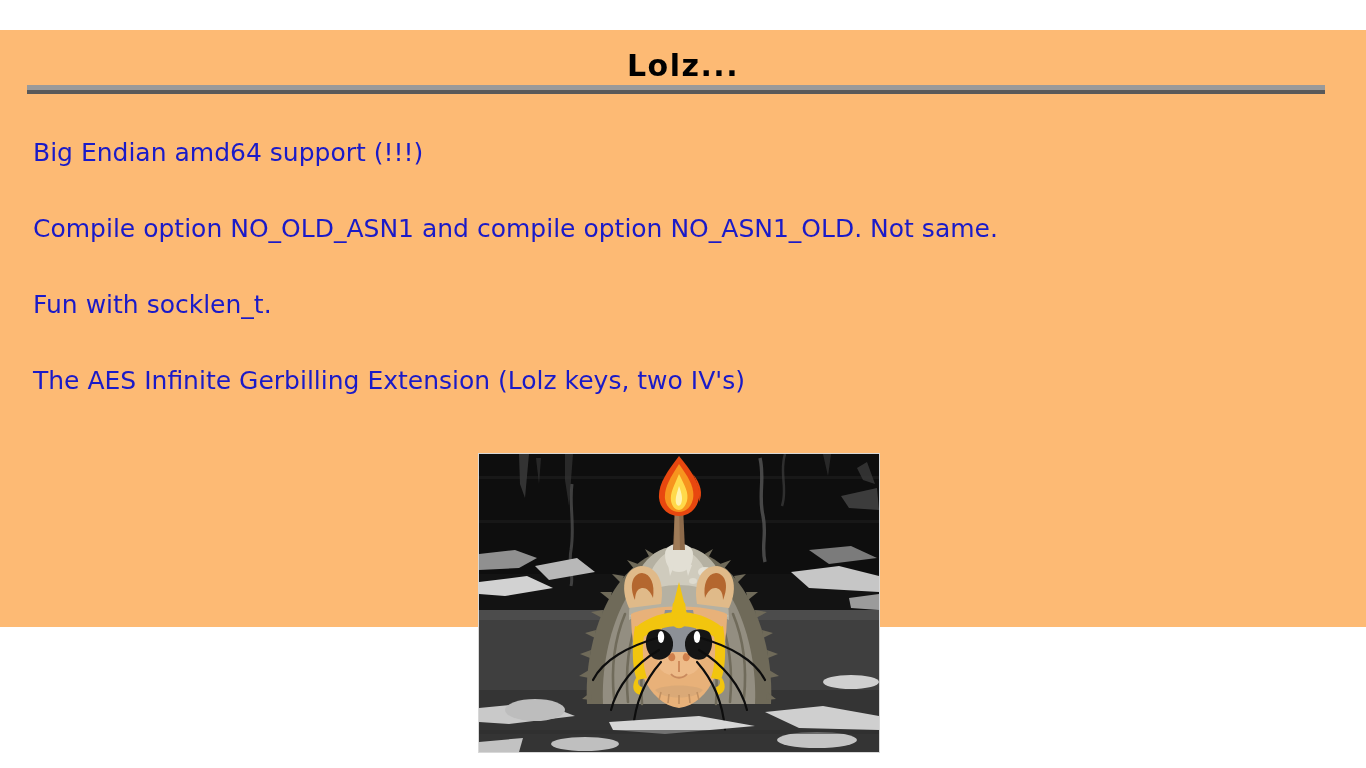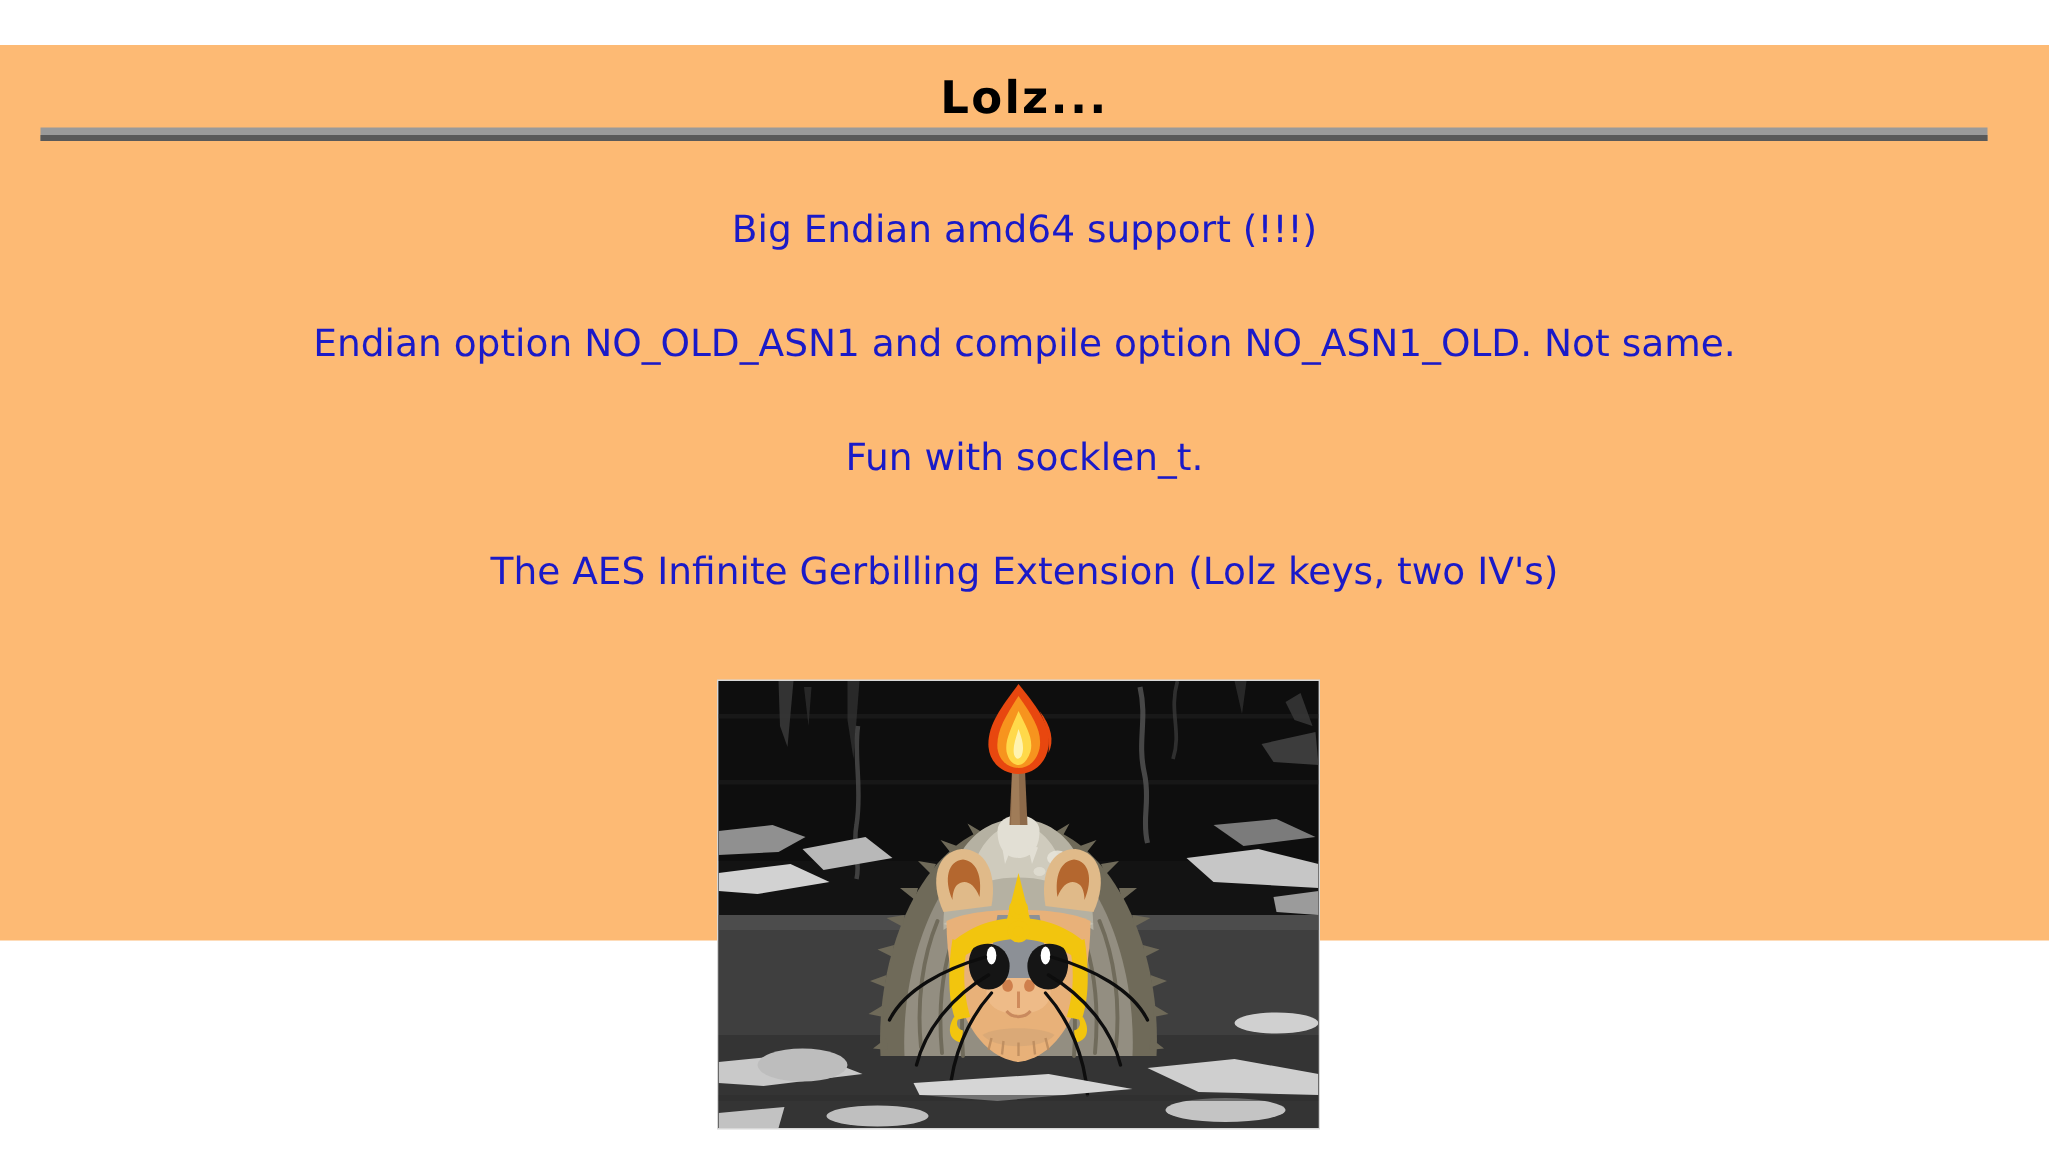--- a/index.html
+++ b/index.html
@@ -60,21 +60,20 @@
     width: 1300px;
   }
   .bullet-line {
     font-family: "DejaVu Sans", sans-serif;
     font-size: 25px;
     font-weight: normal;
     color: #1a1ac8;
     line-height: 30px;
     margin: 0 0 46px 0;
     white-space: nowrap;
-    text-align: center;
   }
 
   
   .picture-frame {
     position: absolute;
     left: 479px;
     top: 424px;
     width: 400px;
     height: 298px;
     overflow: hidden;
@@ -87,21 +86,21 @@
 <body>
 
 <div class="slide">
 
   <div class="slide-title">Lolz...</div>
 
   <div class="title-rule"></div>
 
   <div class="body-block">
     <p class="bullet-line">Big Endian amd64 support (!!!)</p>
-    <p class="bullet-line">Endian option NO_OLD_ASN1 and compile option NO_ASN1_OLD. Not same.</p>
+    <p class="bullet-line">Compile option NO_OLD_ASN1 and compile option NO_ASN1_OLD. Not same.</p>
     <p class="bullet-line">Fun with socklen_t.</p>
     <p class="bullet-line">The AES Infinite Gerbilling Extension (Lolz keys, two IV's)</p>
   </div>
 
   <div class="picture-frame">
     <svg width="400" height="298" viewBox="0 0 400 298" xmlns="http://www.w3.org/2000/svg">
       <defs>
         <clipPath id="frameClip">
             <rect x="0" y="0" width="400" height="298"></rect>
           </clipPath>

